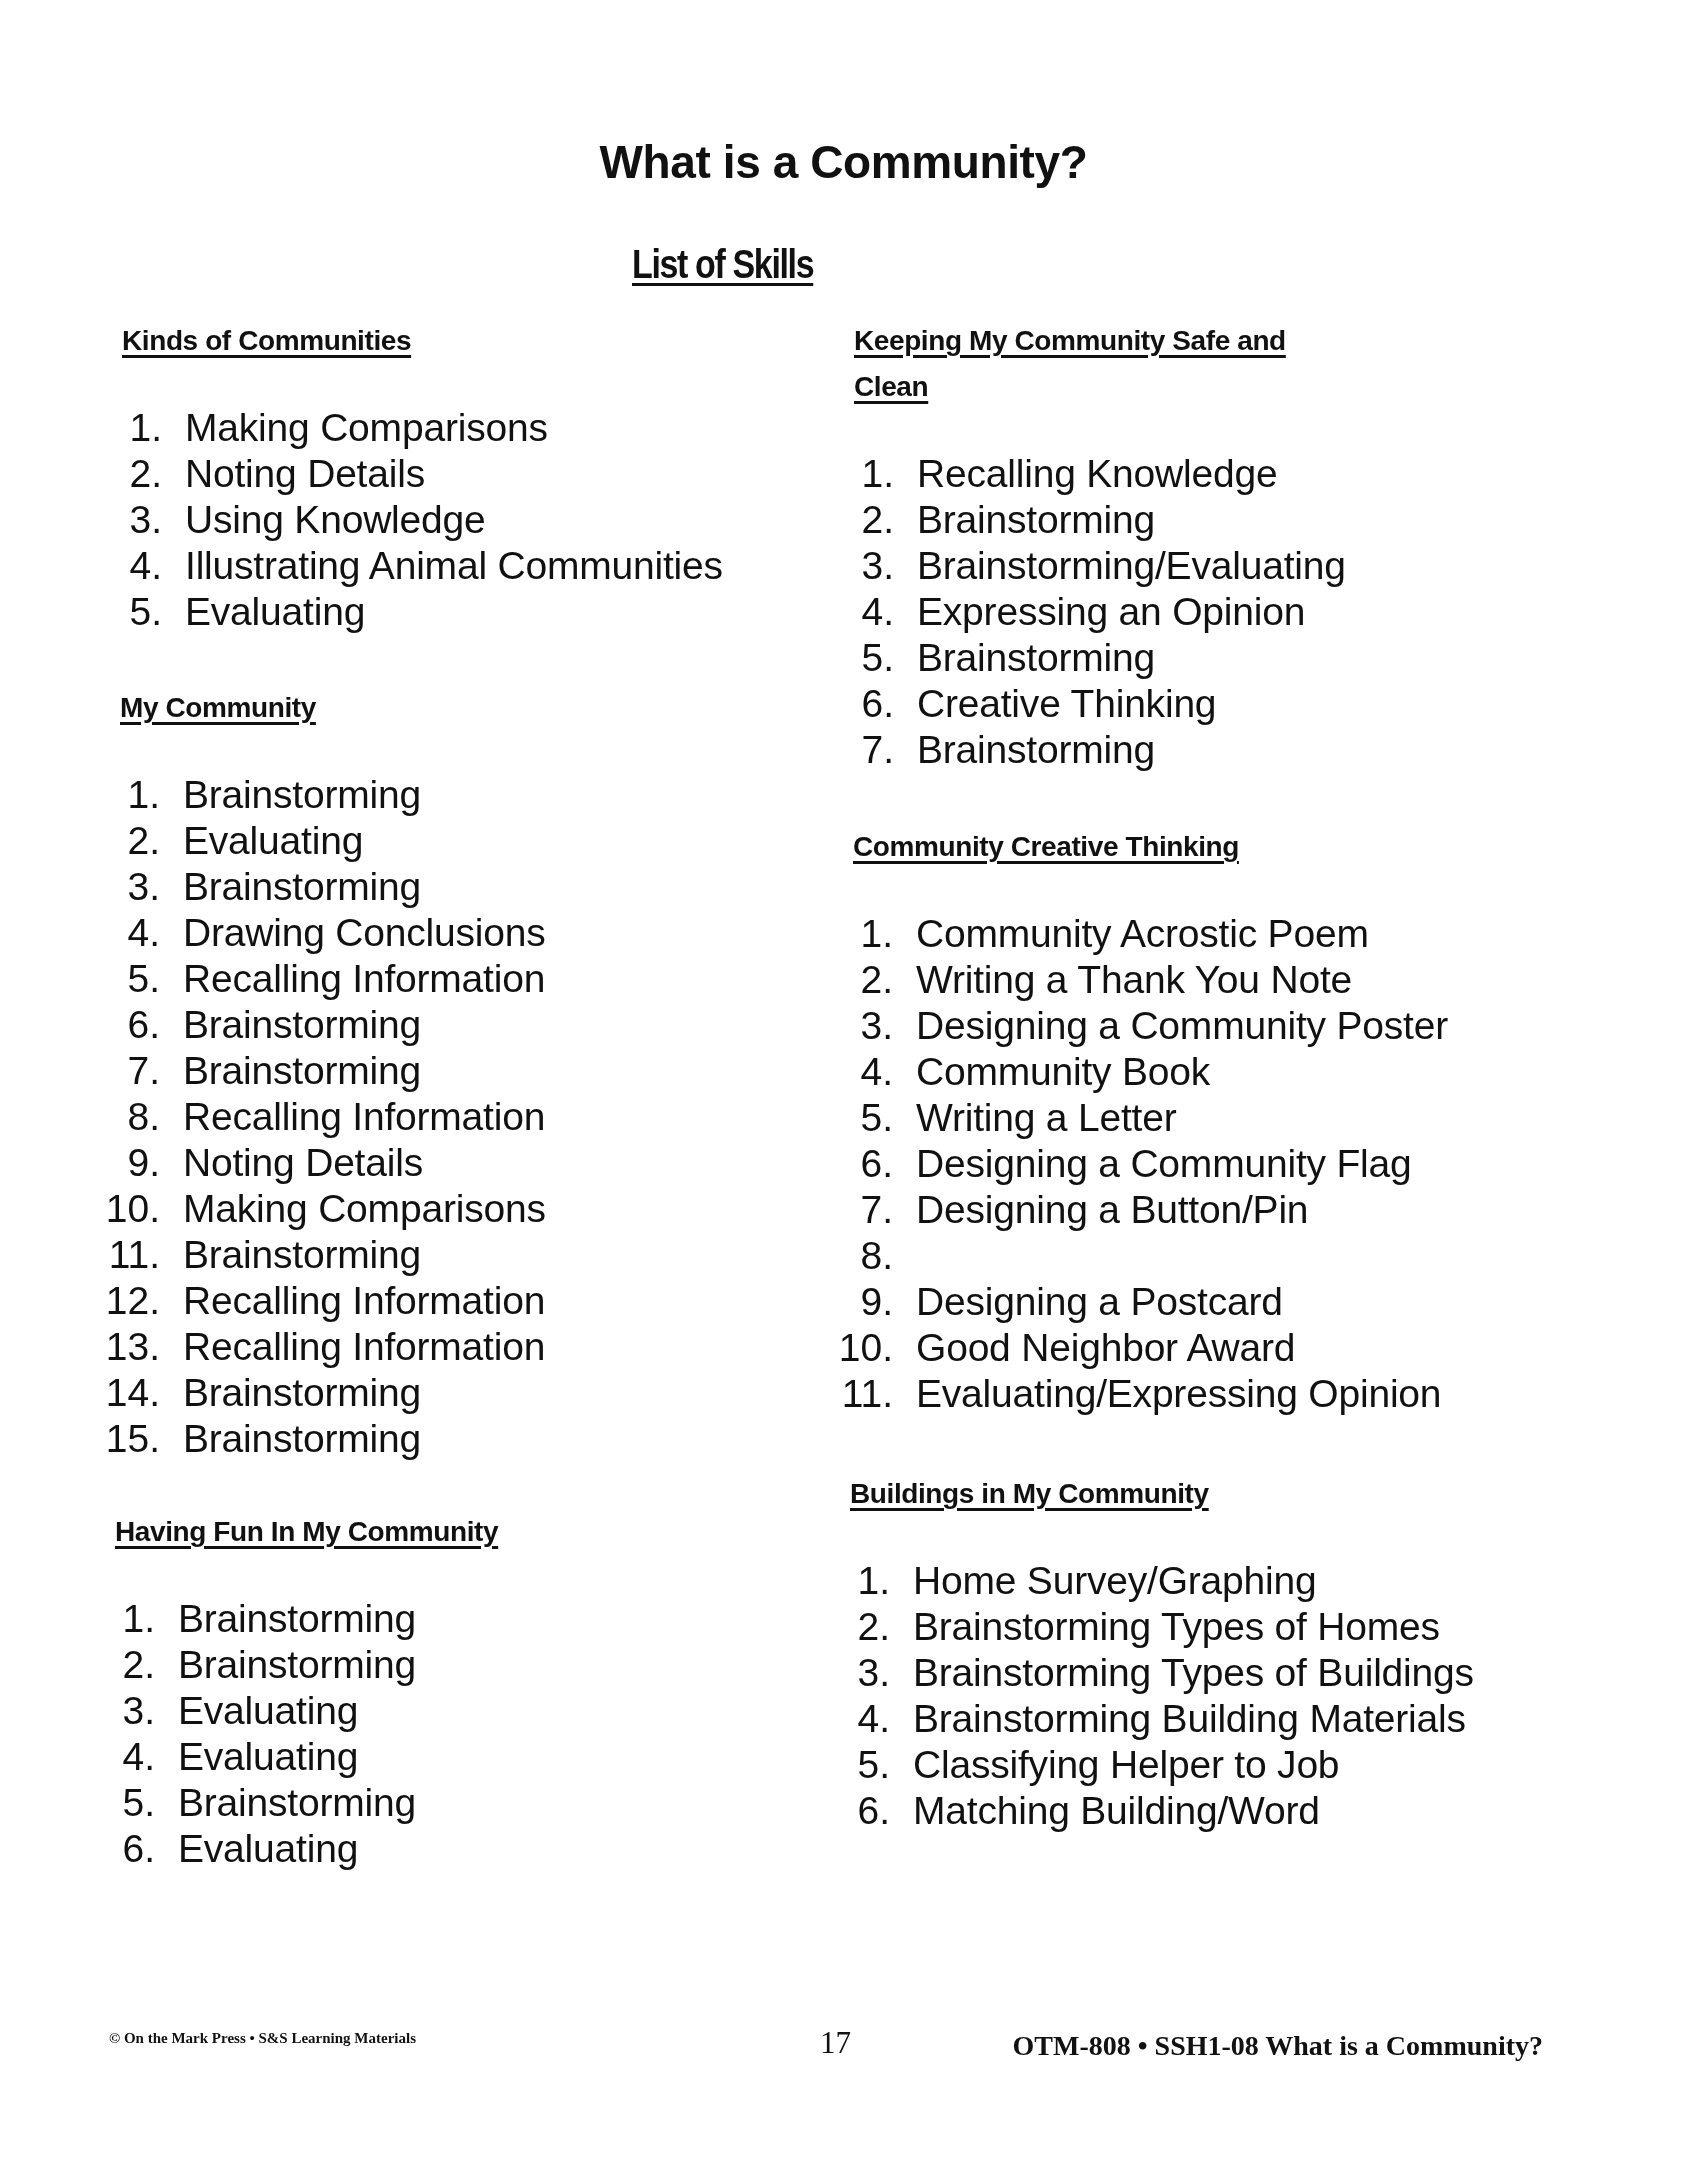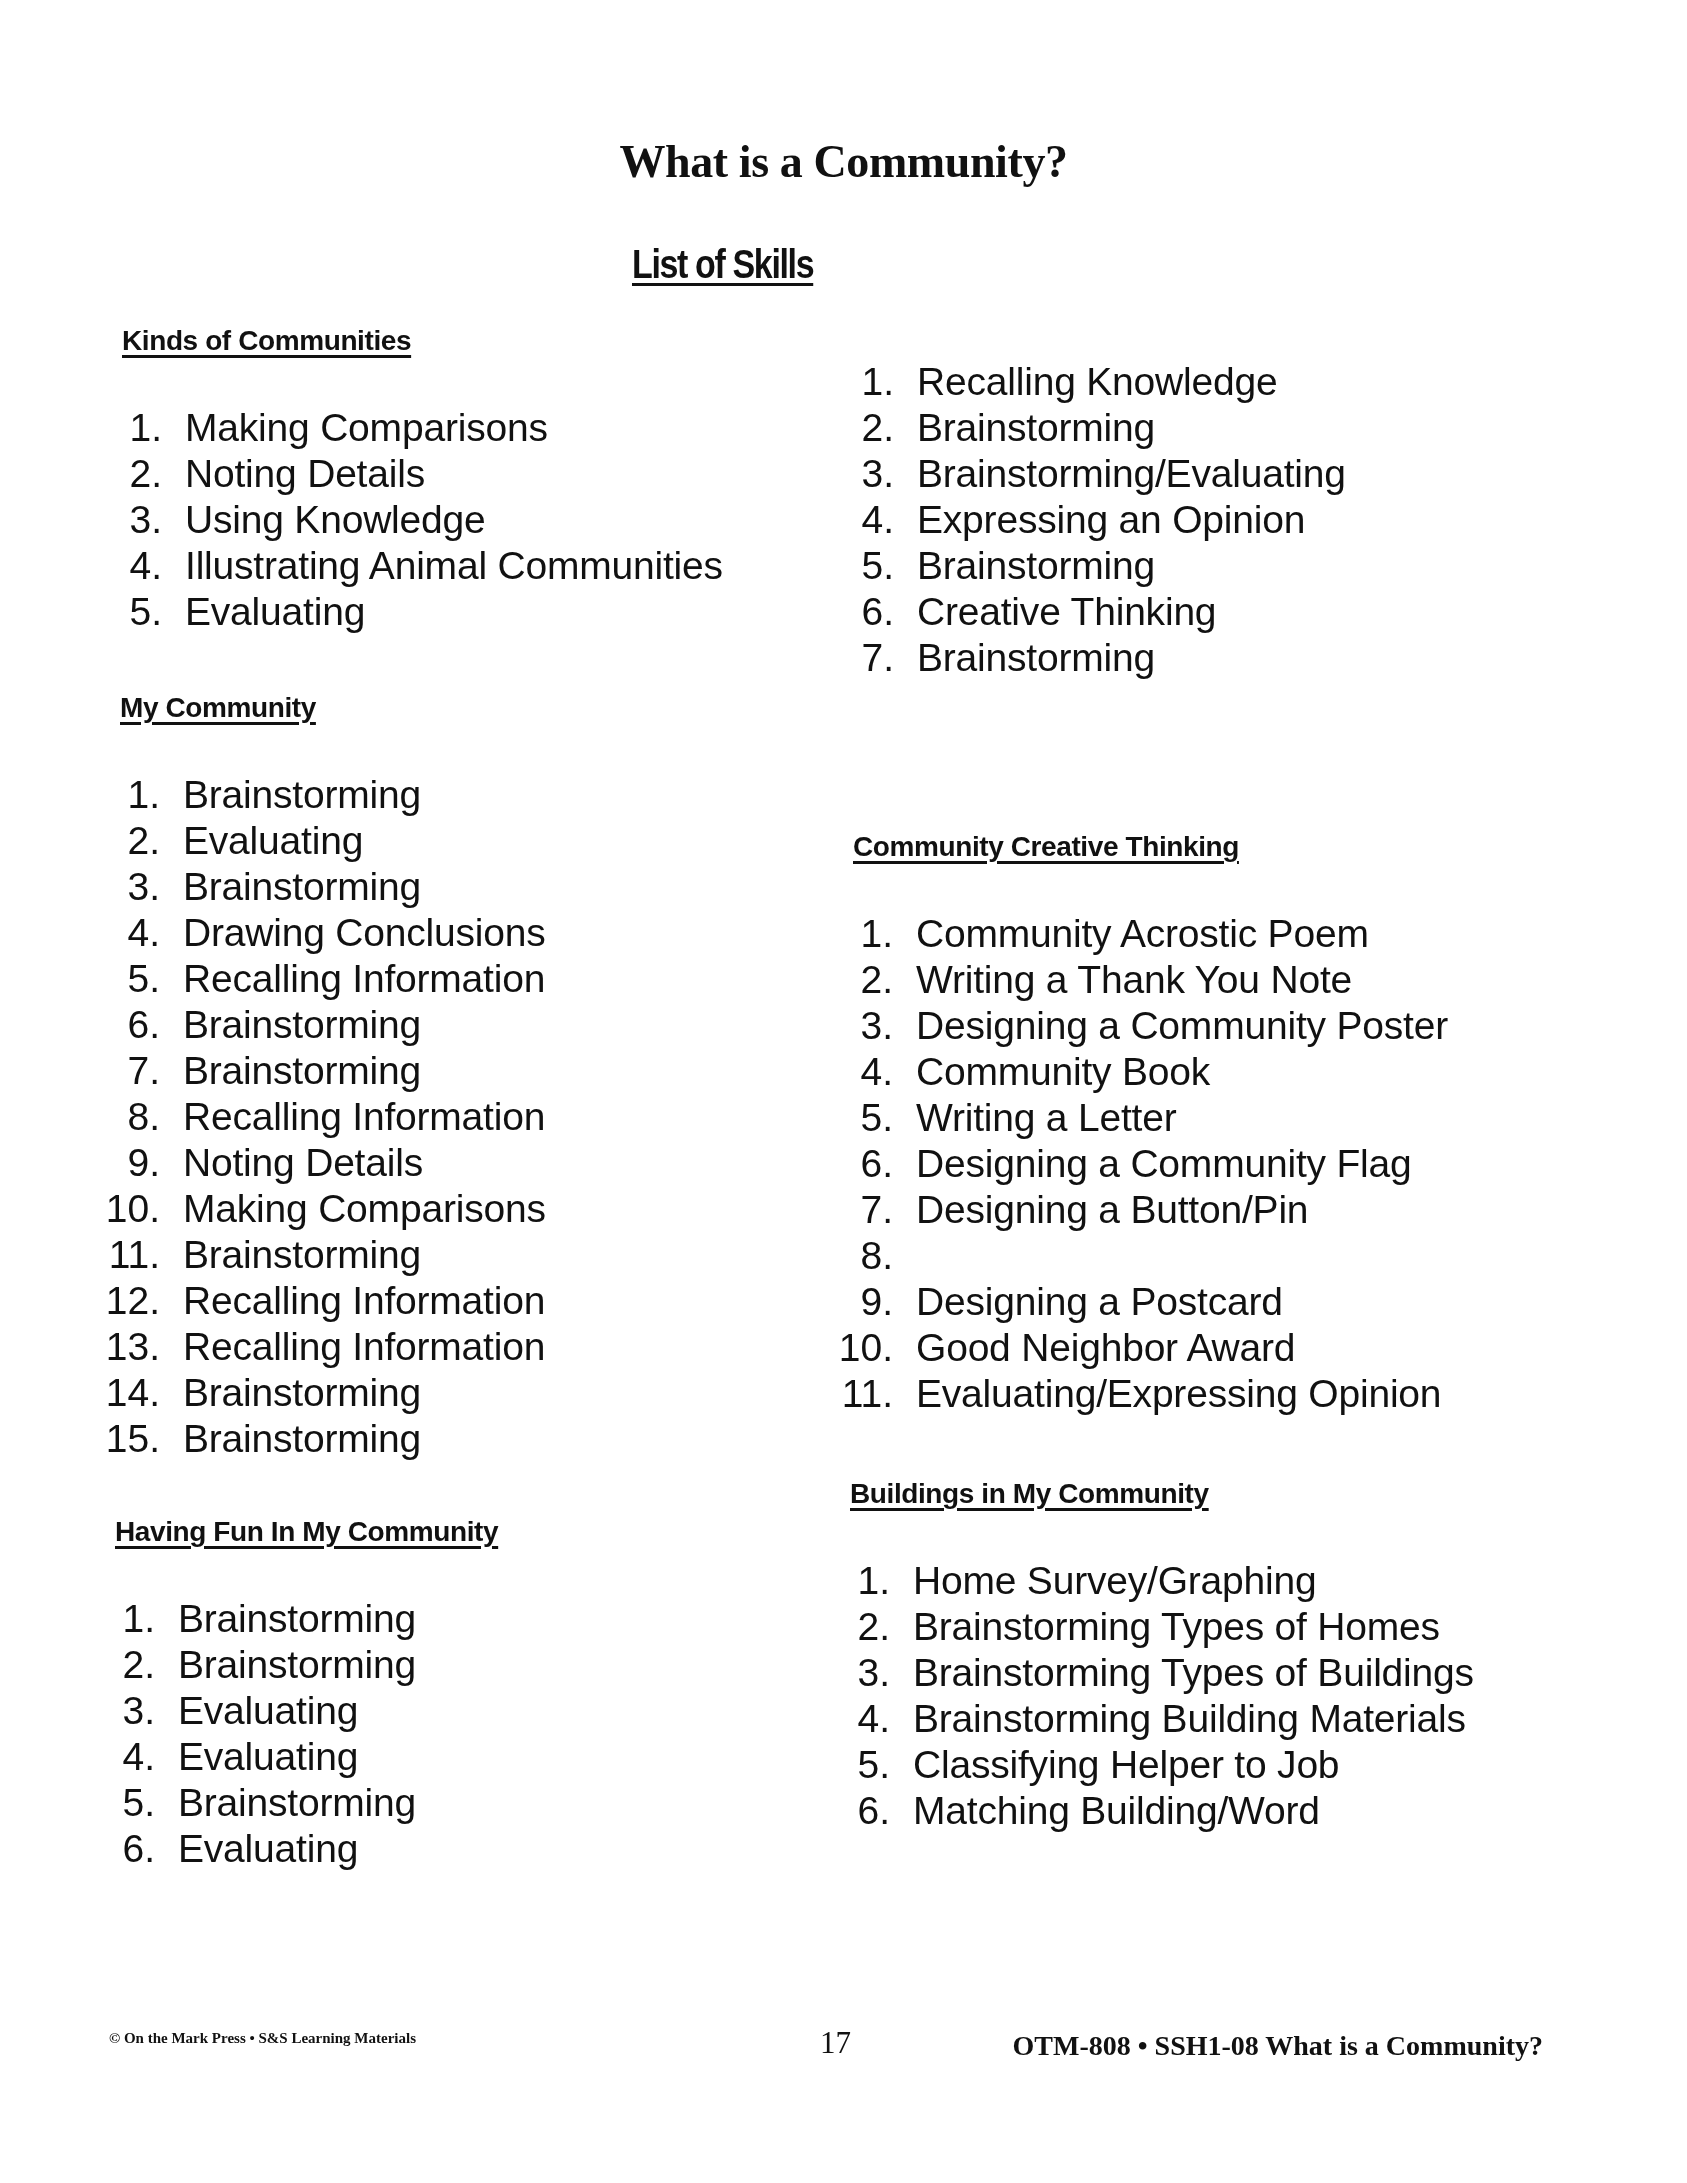--- a/index.html
+++ b/index.html
@@ -17,21 +17,20 @@
     }
     .page-title {
       position: absolute;
       left: 0;
       width: 1687px;
       top: 104px;
       text-align: center;
       font-size: 46px;
       font-weight: bold;
       letter-spacing: -0.4px;
-      font-family: Liberation Serif, serif;
     }
     .page-subtitle {
       position: absolute;
       left: 0;
       width: 1446px;
       top: 209px;
       text-align: center;
       font-size: 40px;
       font-weight: bold;
       letter-spacing: -1.6px;
@@ -232,20 +231,21 @@
         <span class="skill-text">Brainstorming</span>
       </li>
     <li class="skill-item">
         <span class="skill-num">6.</span>
         <span class="skill-text">Evaluating</span>
       </li>
   </ol>
 </section>
 
 <section class="section" style="left:854px; top:318px;">
+  <h3 class="section-heading"><span>Keeping My Community Safe and</span><br><span>Clean</span></h3>
   <ol class="skill-list" style="margin-top:41px;">
     <li class="skill-item">
         <span class="skill-num">1.</span>
         <span class="skill-text">Recalling Knowledge</span>
       </li>
     <li class="skill-item">
         <span class="skill-num">2.</span>
         <span class="skill-text">Brainstorming</span>
       </li>
     <li class="skill-item">

